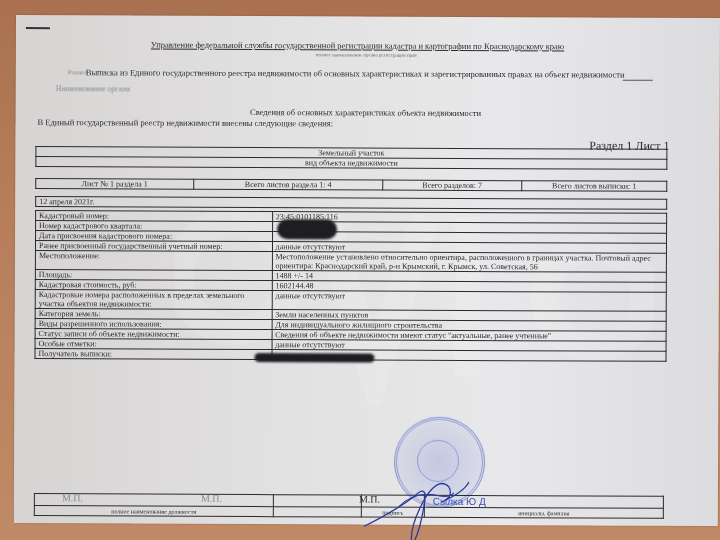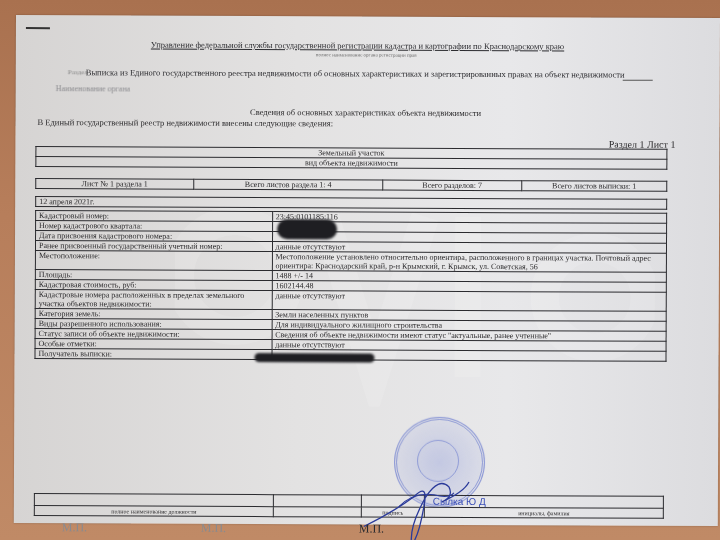--- a/index.html
+++ b/index.html
@@ -21,38 +21,38 @@
   .org-line {
     position: absolute; left: 135px; top: 24px; font-size: 8.5px; color: #2c2c30; text-decoration: underline;
   }
   .org-caption { position: absolute; left: 300px; top: 36px; font-size: 5px; color: #666; }
   .extract-prefix { position: absolute; left: 52px; top: 53px; font-size: 7px; color: #888; filter: blur(0.5px); }
   .extract-title { position: absolute; left: 70px; top: 52px; font-size: 8.5px; color: #2b2b2f; }
   .extract-underline { position: absolute; left: 607px; top: 62px; width: 30px; border-bottom: 1px solid #555; }
 
   .section-title { position: absolute; left: 0; width: 700px; top: 91px; text-align: center; font-size: 8.5px; }
   .intro { position: absolute; left: 22px; top: 102px; font-size: 8.5px; }
-  .sheet-ref { position: absolute; right: 44px; top: 121px; font-size: 10px; }
+  .sheet-ref { position: absolute; right: 50px; top: 121px; font-size: 12px; }
 
   .tbl { position: absolute; left: 20px; width: 632px; border-collapse: collapse; font-size: 8px; table-layout: fixed; }
   .tbl td { border: 1.5px solid #2b2b2f; padding: 0 3px; height: 9px; line-height: 9px; vertical-align: top; white-space: nowrap; overflow: hidden; }
   .tbl td.c { text-align: center; }
   .tbl td.wrap { white-space: normal; }
   #t1 { top: 131px; }
   #t2 { top: 163px; }
   #t3 { top: 181px; }
   #t4 { top: 195px; }
   .redact {
     position: absolute; background: #1e1e22; border-radius: 12px; filter: blur(1.2px);
   }
 
   .sig-tbl { position: absolute; left: 20px; top: 478px; width: 630px; border-collapse: collapse; font-size: 6px; table-layout: fixed; }
   .sig-tbl td { border: 1.5px solid #2b2b2f; height: 9px; text-align: center; vertical-align: middle; padding: 0; }
   .sig-name { color: #3b4fb8; font-family: "Liberation Sans", sans-serif; font-size: 10px; text-align: left !important; padding-left: 8px !important; }
-  .mp { position: absolute; top: 505px; font-size: 12px; color: #8a8a8e; }
+  .mp { position: absolute; top: 477px; font-size: 10px; color: #8a8a8e; }
   .mp.dark { color: #2b2b2f; }
 
   .stamp {
     position: absolute; left: 380px; top: 400px; width: 85px; height: 85px; border-radius: 50%;
     border: 3px double rgba(80,100,200,0.55);
     background: radial-gradient(circle, rgba(90,110,210,0.25) 0%, rgba(90,110,210,0.12) 60%, rgba(90,110,210,0.05) 100%);
     filter: blur(0.6px);
   }
   .stamp-inner {
     position: absolute; left: 20px; top: 20px; width: 40px; height: 40px; border-radius: 50%;

